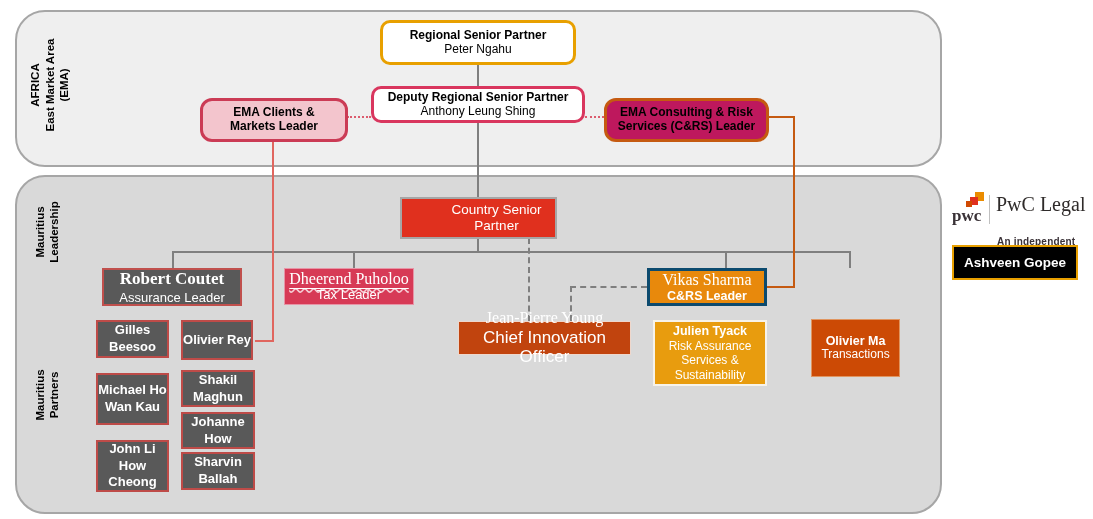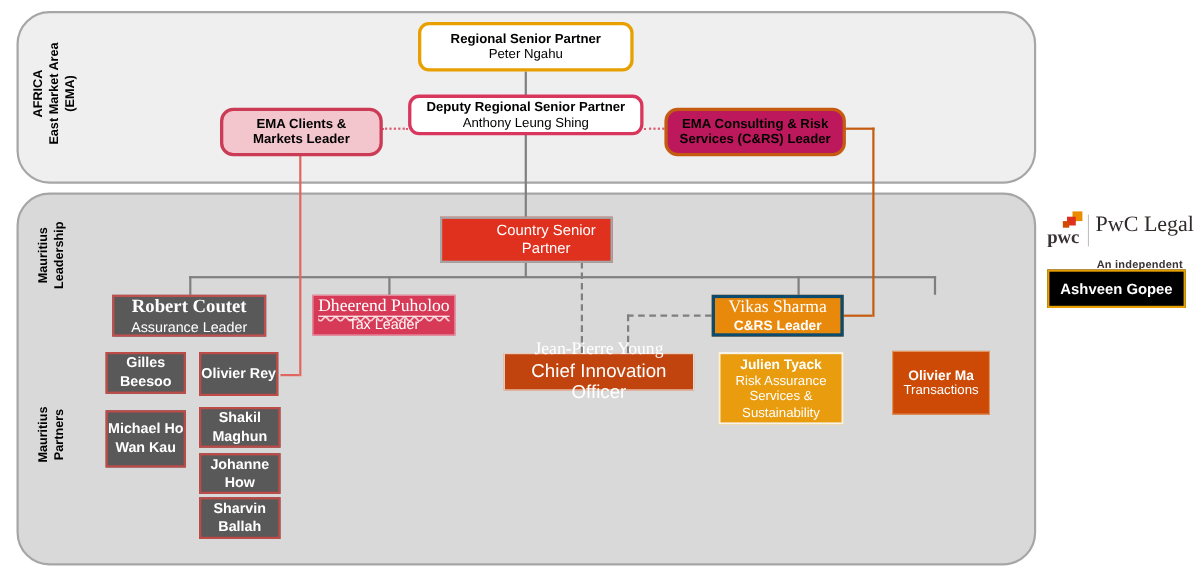--- a/index.html
+++ b/index.html
@@ -121,20 +121,23 @@
   </div>
   <div class="box gray-node" style="left:96px;top:373px;width:73px;height:52px;">
     <span>Michael Ho Wan Kau</span>
   </div>
   <div class="box gray-node" style="left:181px;top:370px;width:74px;height:37px;">
     <span>Shakil Maghun</span>
   </div>
   <div class="box gray-node" style="left:181px;top:412px;width:74px;height:37px;">
     <span>Johanne How</span>
   </div>
+  <div class="box gray-node" style="left:96px;top:440px;width:73px;height:52px;">
+    <span>John Li How Cheong</span>
+  </div>
   <div class="box gray-node" style="left:181px;top:452px;width:74px;height:38px;">
     <span>Sharvin Ballah</span>
   </div>
 
   <div style="position:absolute;left:950px;top:190px;width:140px;height:38px;z-index:2;">
     <svg width="20" height="16" style="position:absolute;left:16px;top:2px;" viewBox="0 0 20 16">
       <rect x="9" y="0" width="9" height="9" fill="#EB8C00"></rect>
       <rect x="4" y="5" width="8" height="8" fill="#E0301E"></rect>
       <rect x="0" y="9" width="6" height="6" fill="#D04A02"></rect>
     </svg>

